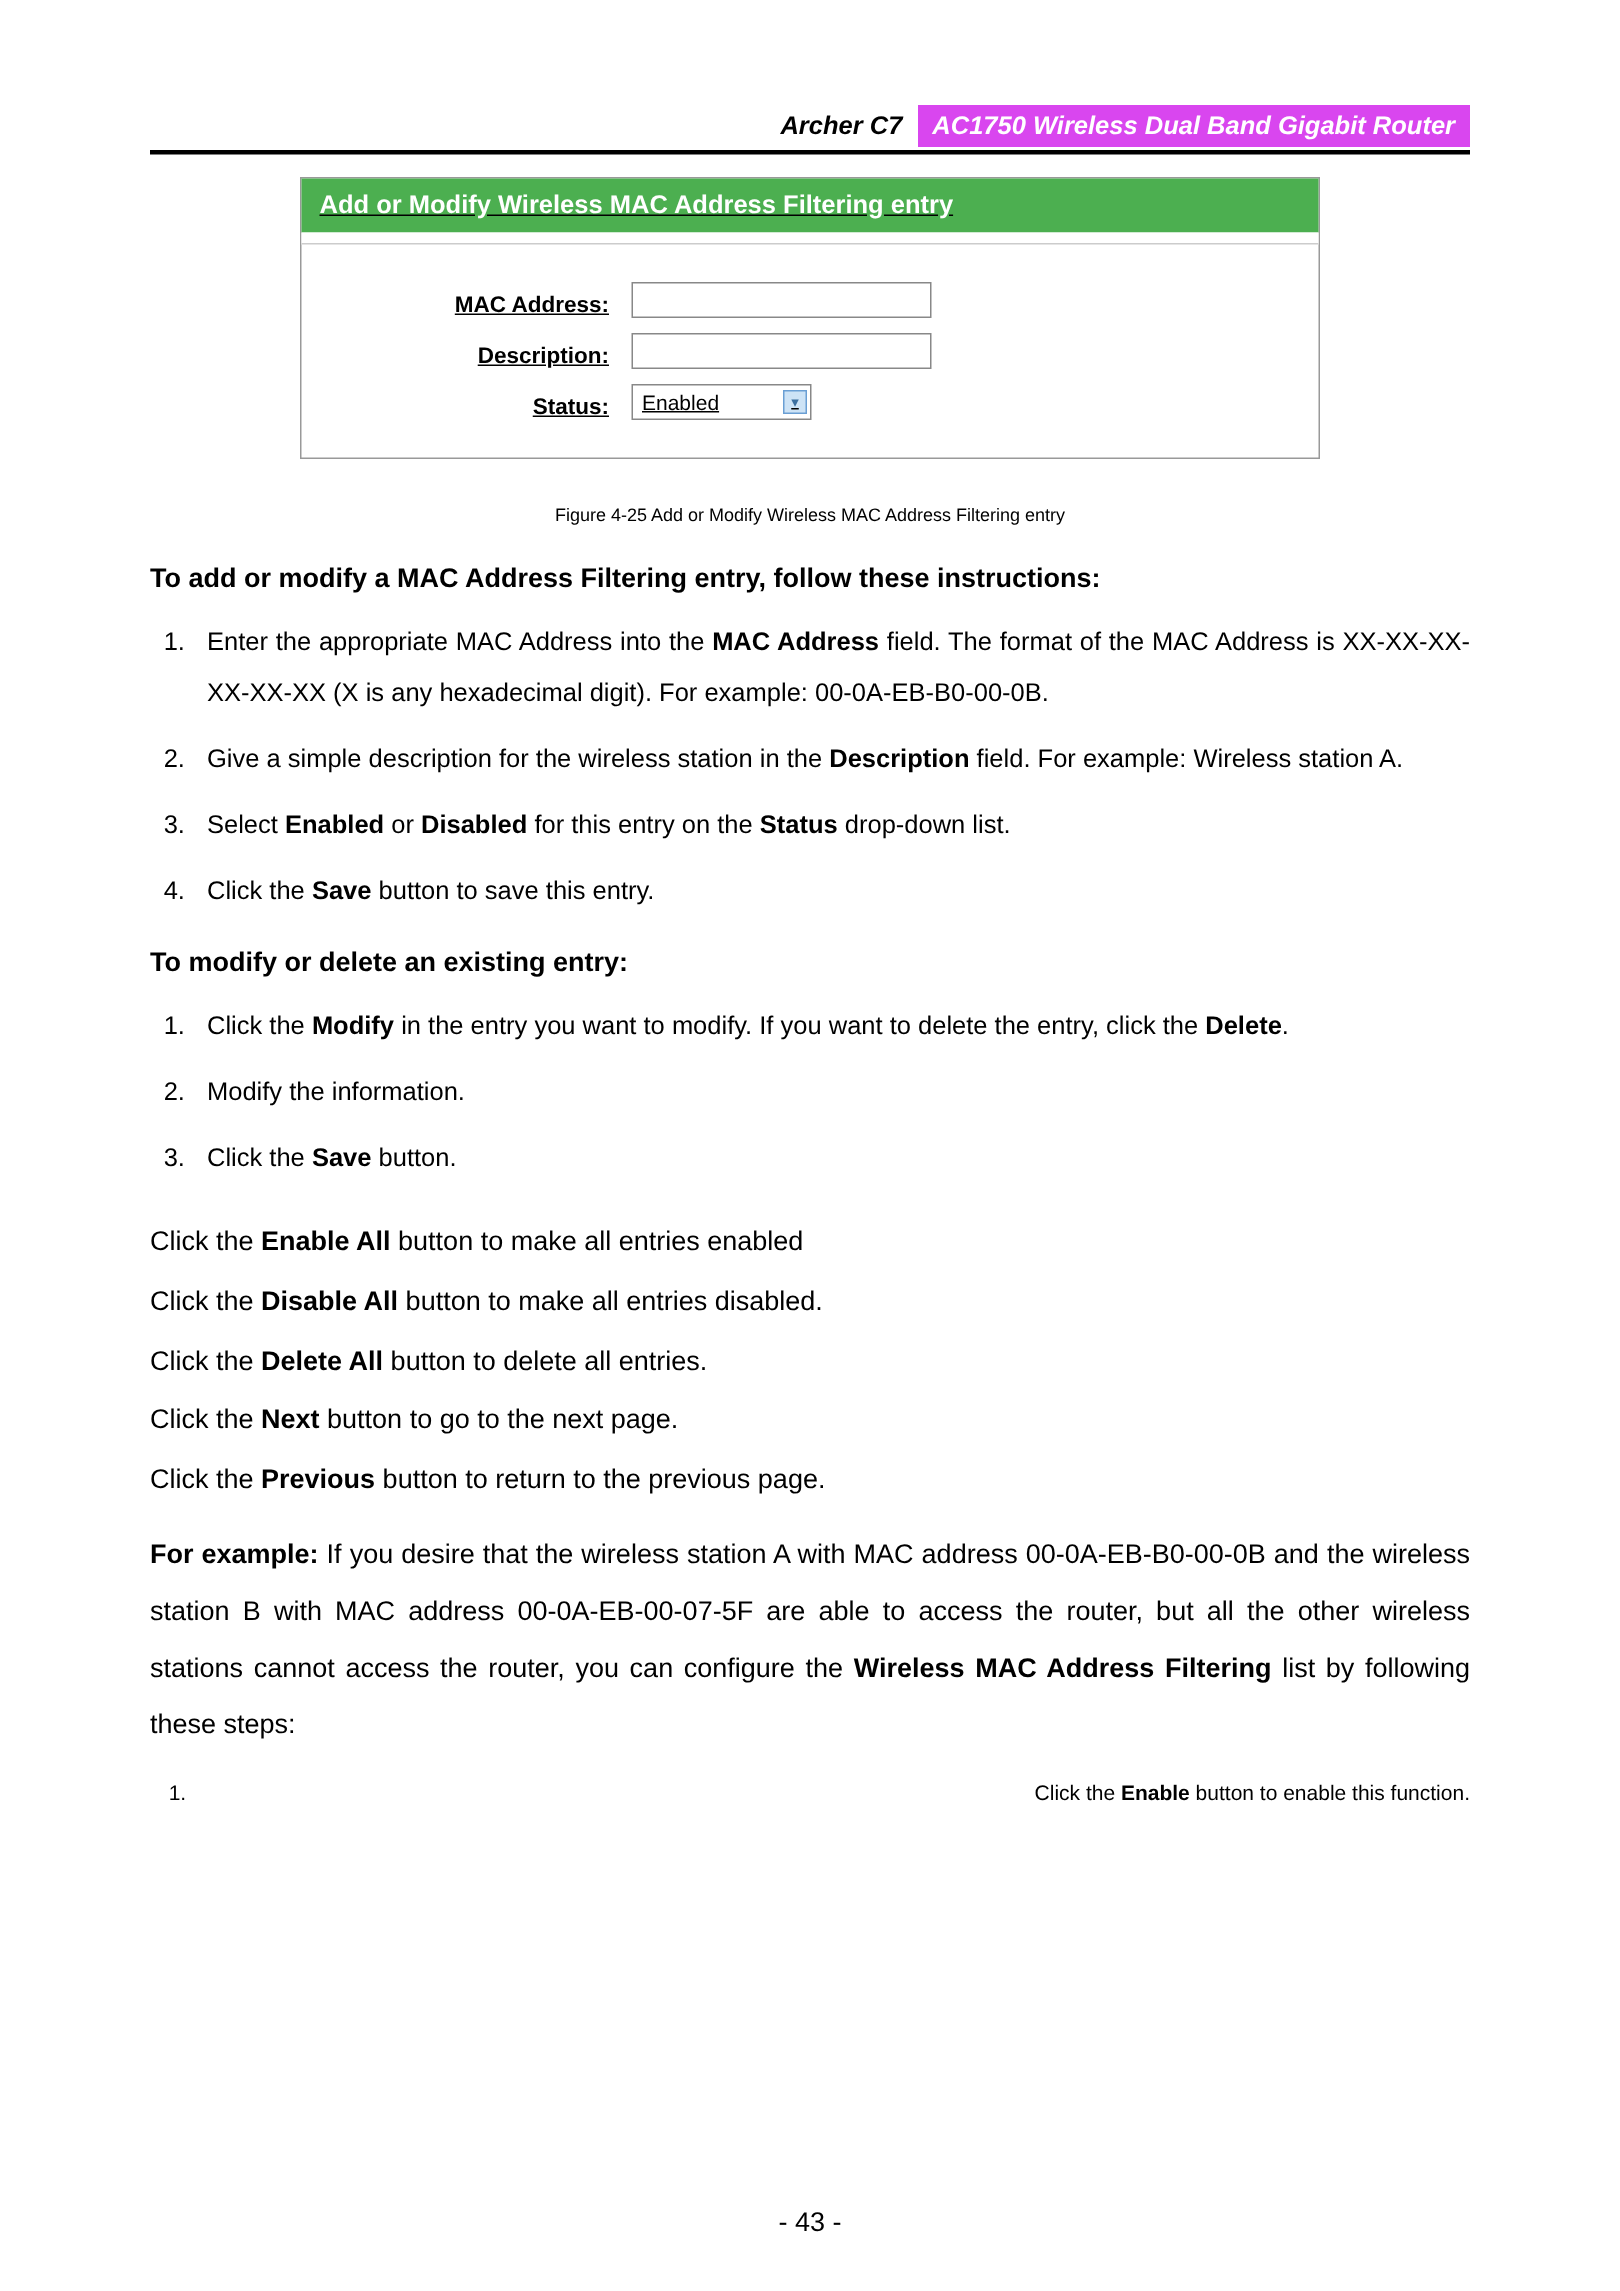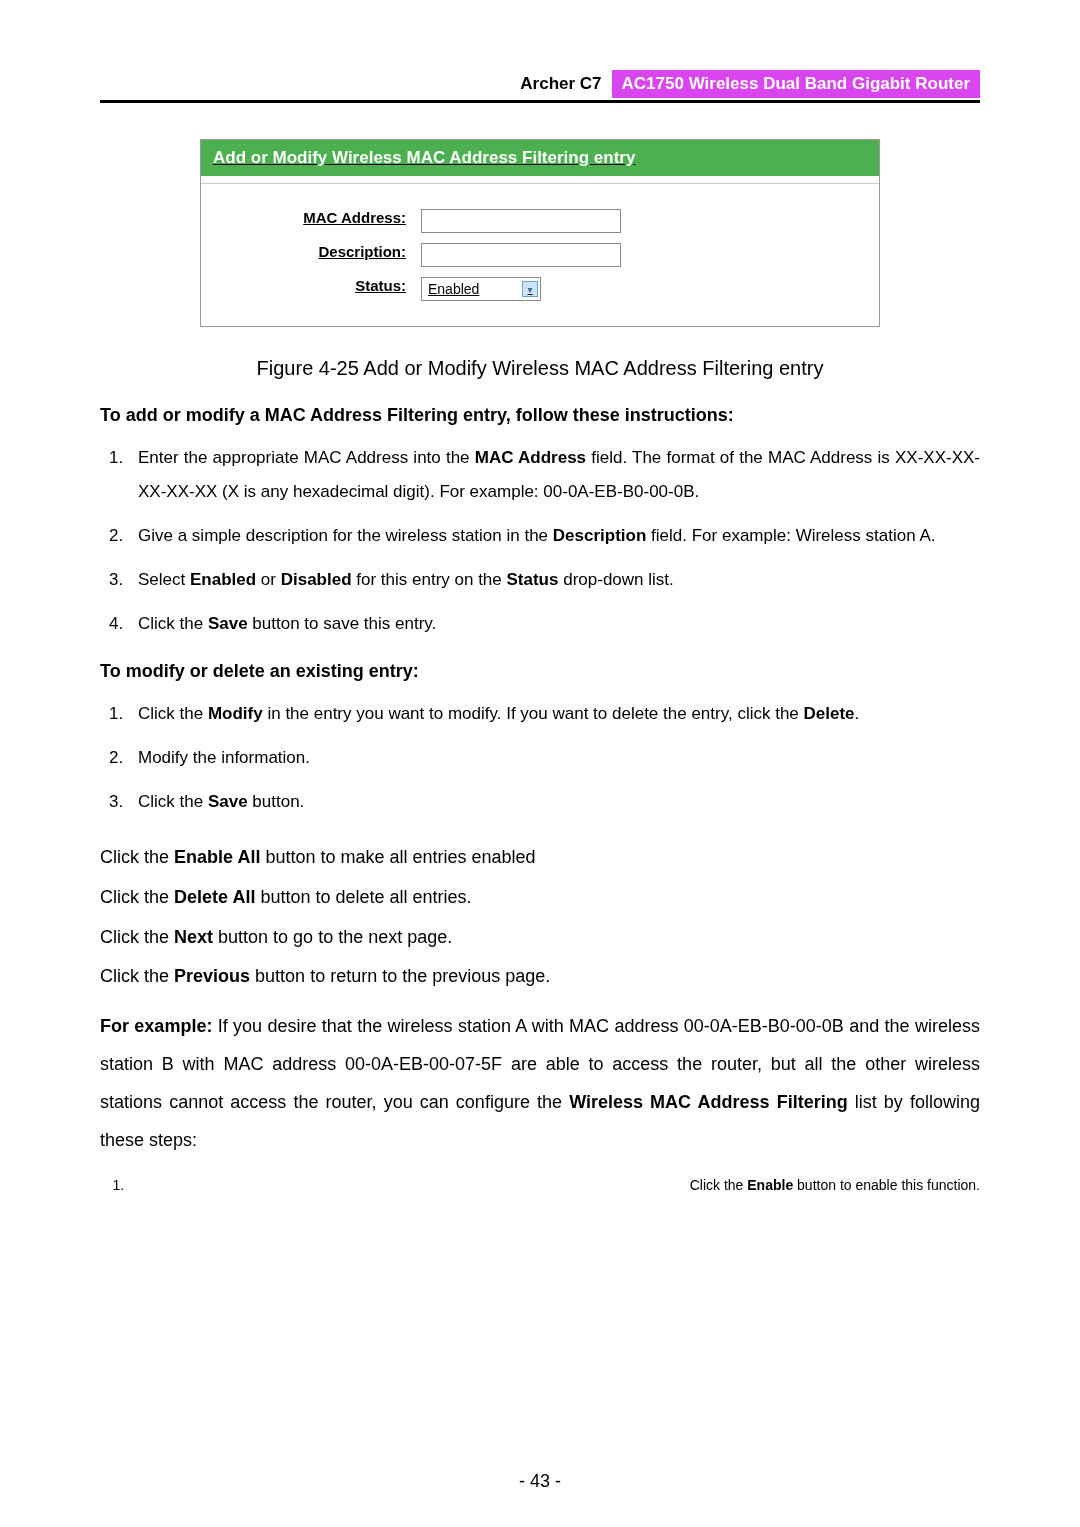--- a/index.html
+++ b/index.html
@@ -10,21 +10,22 @@
       height: 1527px;
       position: relative;
       color: #000;
     }
     .page {
       padding: 70px 100px 60px 100px;
     }
     .header-row {
       border-bottom: 3px solid #000;
       padding-bottom: 2px;
-      margin-bottom: 36px;
+      margin-bottom: 15px;
+      font-style: italic;
     }
     .header-inner {
       display: flex;
       justify-content: flex-end;
       align-items: stretch;
       font-weight: bold;
       font-size: 17px;
     }
     .header-model {
       background: #fff;
@@ -53,21 +54,21 @@
     .screenshot-spacer {
       height: 8px;
       background: #fff;
       border-bottom: 1px solid #ccc;
     }
     .screenshot-body {
       padding: 25px 20px 15px 20px;
     }
     .form-row {
       display: flex;
-      align-items: flex-start;
+      align-items: flex-end;
       margin-bottom: 10px;
     }
     .form-label {
       width: 200px;
       text-align: right;
       font-weight: bold;
       font-size: 15px;
       padding-right: 15px;
     }
     .form-input {
@@ -110,21 +111,21 @@
       border: 1px solid #666;
       background: #f3f3f3;
       font-size: 14px;
       padding: 2px 18px;
       margin-right: 8px;
       cursor: pointer;
     }
 
     .figure-caption {
       text-align: center;
-      font-size: 20px;
+      font-size: 12px;
       margin-bottom: 25px;
     }
 
     .section-heading {
       font-weight: bold;
       font-size: 18px;
       margin-bottom: 15px;
     }
 
     ol.instr {
@@ -213,20 +214,21 @@
   </ol>
 
   <div class="section-heading">To modify or delete an existing entry:</div>
   <ol class="instr">
     <li>Click the <b>Modify</b> in the entry you want to modify. If you want to delete the entry, click the <b>Delete</b>.</li>
     <li>Modify the information.</li>
     <li>Click the <b>Save</b> button.</li>
   </ol>
 
   <div class="para">Click the <b>Enable All</b> button to make all entries enabled</div>
+  <div class="para">Click the <b>Disable All</b> button to make all entries disabled.</div>
   <div class="para">Click the <b>Delete All</b> button to delete all entries.</div>
   <div class="para">Click the <b>Next</b> button to go to the next page.</div>
   <div class="para para-block">Click the <b>Previous</b> button to return to the previous page.</div>
 
   <div class="para para-block"><b>For example:</b> If you desire that the wireless station A with MAC address 00-0A-EB-B0-00-0B and the wireless station B with MAC address 00-0A-EB-00-07-5F are able to access the router, but all the other wireless stations cannot access the router, you can configure the <b>Wireless MAC Address Filtering</b> list by following these steps:</div>
 
   <ol class="instr2">
     <li>Click the <b>Enable</b> button to enable this function.</li>
   </ol>
 

